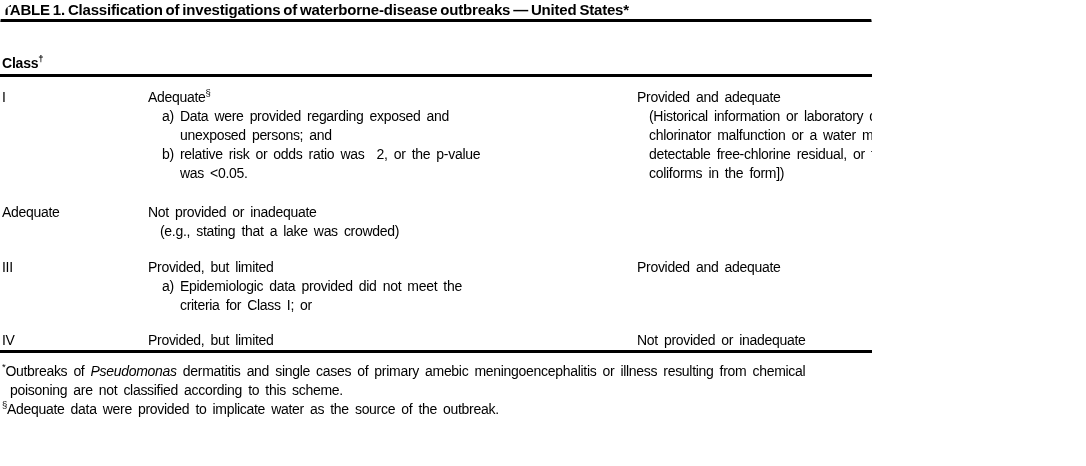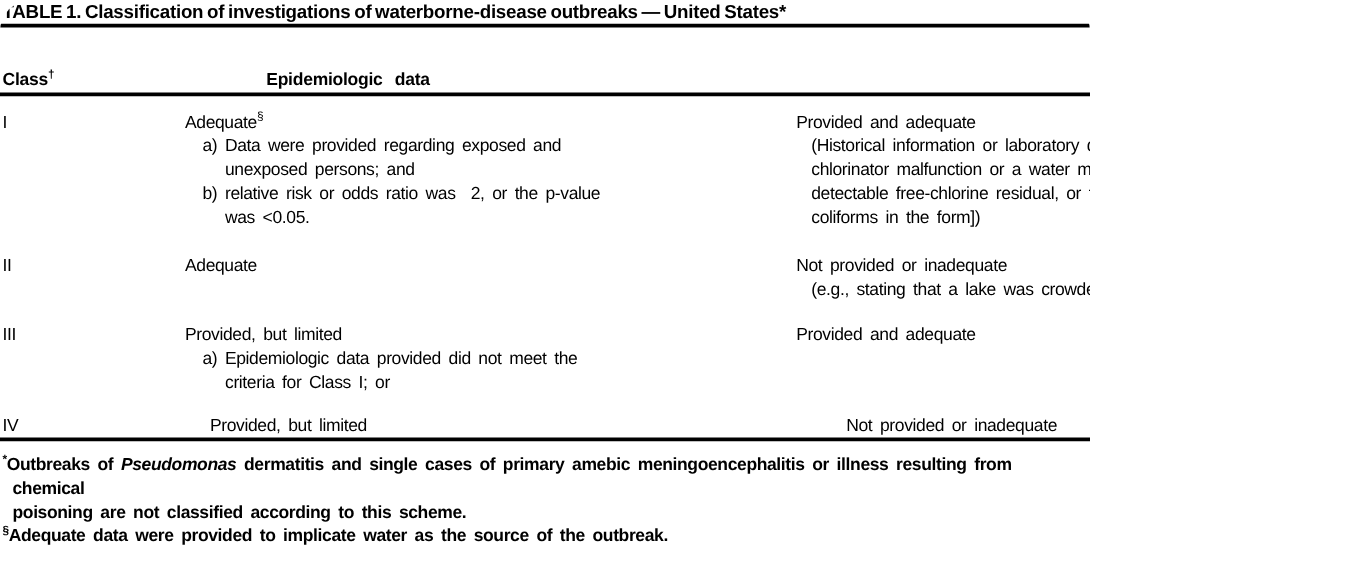--- a/index.html
+++ b/index.html
@@ -19,44 +19,43 @@
   .grid { display:grid; grid-template-columns:146px 489px 449px; }
   .header-row { padding:5px 0 3px; font-weight:bold; font-size:14px; line-height:16px; letter-spacing:-0.2px; }
   .th { word-spacing:6px;margin-top:28px; }
   .epi-head { padding-left:65px; }
   .wq-head  { padding-left:36px; }
   .body-rows, .footnotes { font-size:14px; letter-spacing:-0.3px; word-spacing:2.5px; }
   .body-rows { line-height:19px; }
   .row-1 { margin-top:11px; }
   .row-2 { margin-top:20px; }
   .row-3 { margin-top:17px; }
-  .row-4 { margin-top:16px;gap:20px; }
+  .row-4 { margin-top:16px; }
   .item { padding-left:32px; text-indent:-18px; white-space:pre-wrap; }
   .sub  { padding-left:12px; white-space:pre-wrap; }
   sup.mark { font-size:9.5px; line-height:0; }
   .rule-bottom { margin-top:0px; }
   .footnotes { margin-top:9px; line-height:19px; }
-  .footnote { padding-left:8px; text-indent:-8px;font-weight:bold; }
+  .footnote { padding-left:8px; text-indent:-8px; }
   .footnote .pre { white-space:pre-wrap; }
   .footnote i { font-style:italic; }
 </style>
 </head>
 <body>
 
 <div class="page">
 
   <div class="title">
     <span>TABLE 1. Classification of investigations of waterborne-disease outbreaks — United States*</span>
   </div>
 
   <div class="rule rule-title"></div>
 
   <div class="grid header-row">
     <div class="th"><span>Class</span><sup class="mark">†</sup></div>
-    <div class="th epi-head"><span>Epidemiologic data</span></div>
   </div>
 
   <div class="rule"></div>
 
   <div class="body-rows">
 
     <div class="grid row-1">
       <div>I</div>
       <div>
         <div><span>Adequate</span><sup class="mark">§</sup></div>
@@ -68,21 +67,20 @@
       <div>
         <div>Provided and adequate</div>
         <div class="sub">(Historical information or laboratory data [e.g.,
 chlorinator malfunction or a water main break, no
 detectable free-chlorine residual, or the presence of
 coliforms in the form])</div>
       </div>
     </div>
 
     <div class="grid row-2">
-      <div>II</div>
       <div>
         <div>Adequate</div>
       </div>
       <div>
         <div>Not provided or inadequate</div>
         <div class="sub">(e.g., stating that a lake was crowded)</div>
       </div>
     </div>
 
     <div class="grid row-3">

